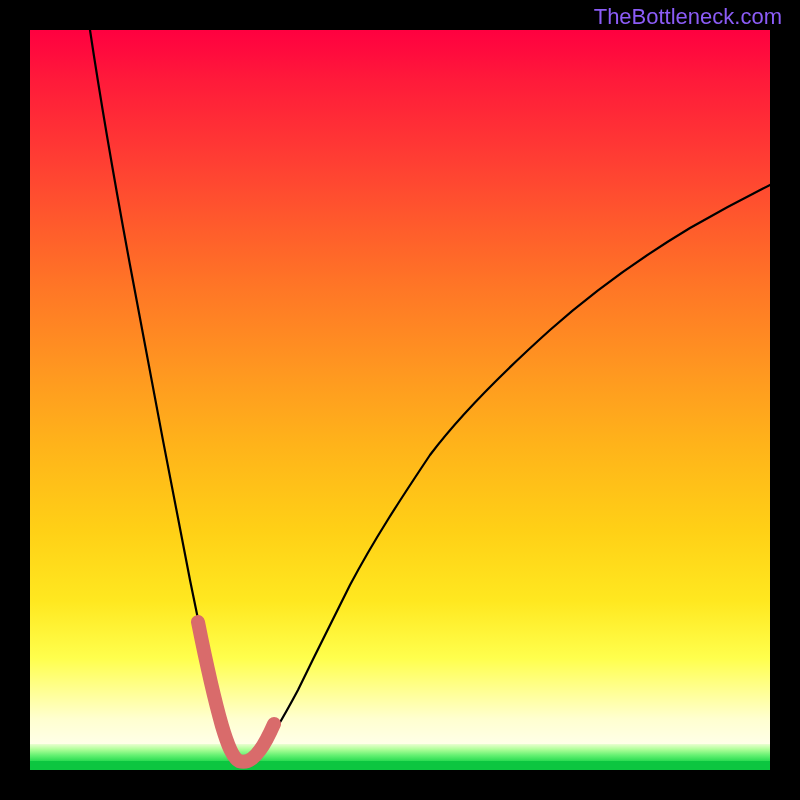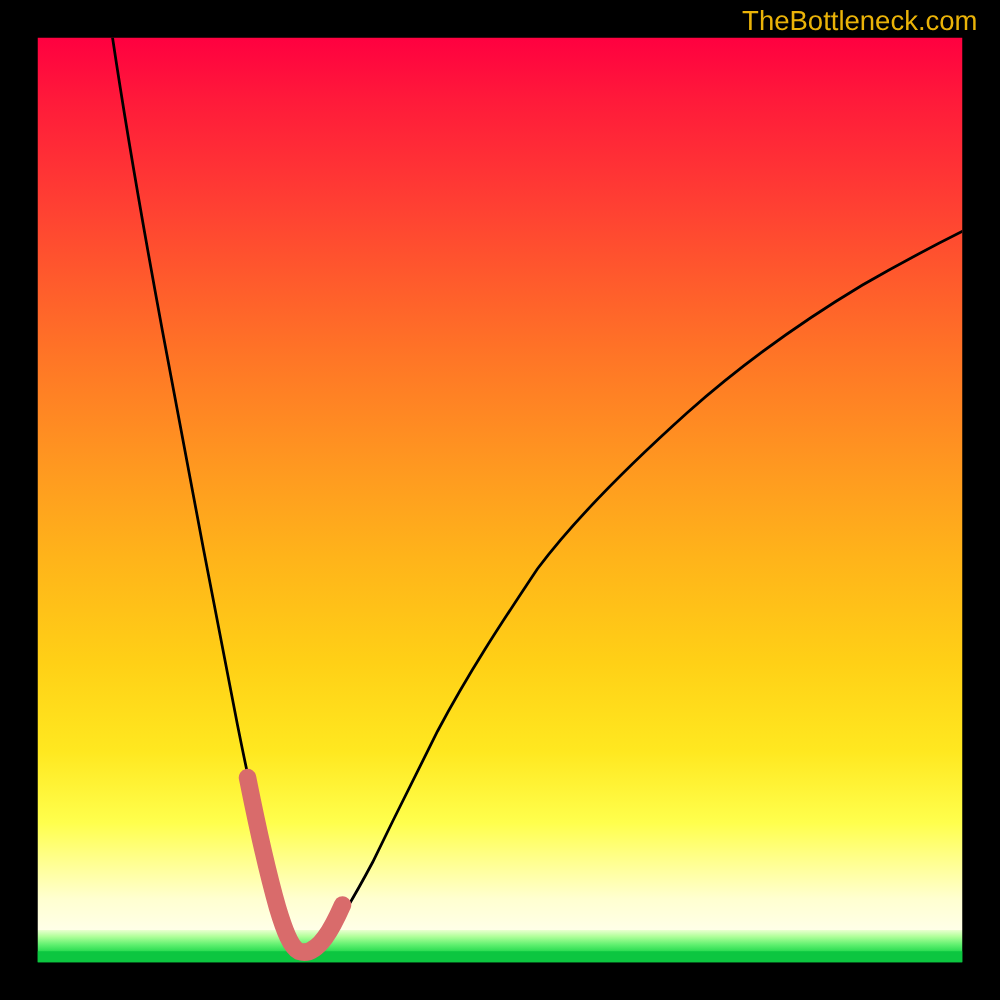--- a/index.html
+++ b/index.html
@@ -55,21 +55,21 @@
   }
   svg.curve {
     position: absolute;
     left: 0; top: 0; width: 100%; height: 100%;
   }
   .watermark {
     position: absolute;
     right: 18px; top: 4px;
     font-family: Arial, Helvetica, sans-serif;
     font-size: 22px;
-    color: #eab308;
+    color: #8b5cf6;
     letter-spacing: 0px;
   }
 </style>
 </head>
 <body>
 
 <div class="frame">
   <div class="plot">
     <div class="gradient-bg">
       <div class="gradient-main"></div>

